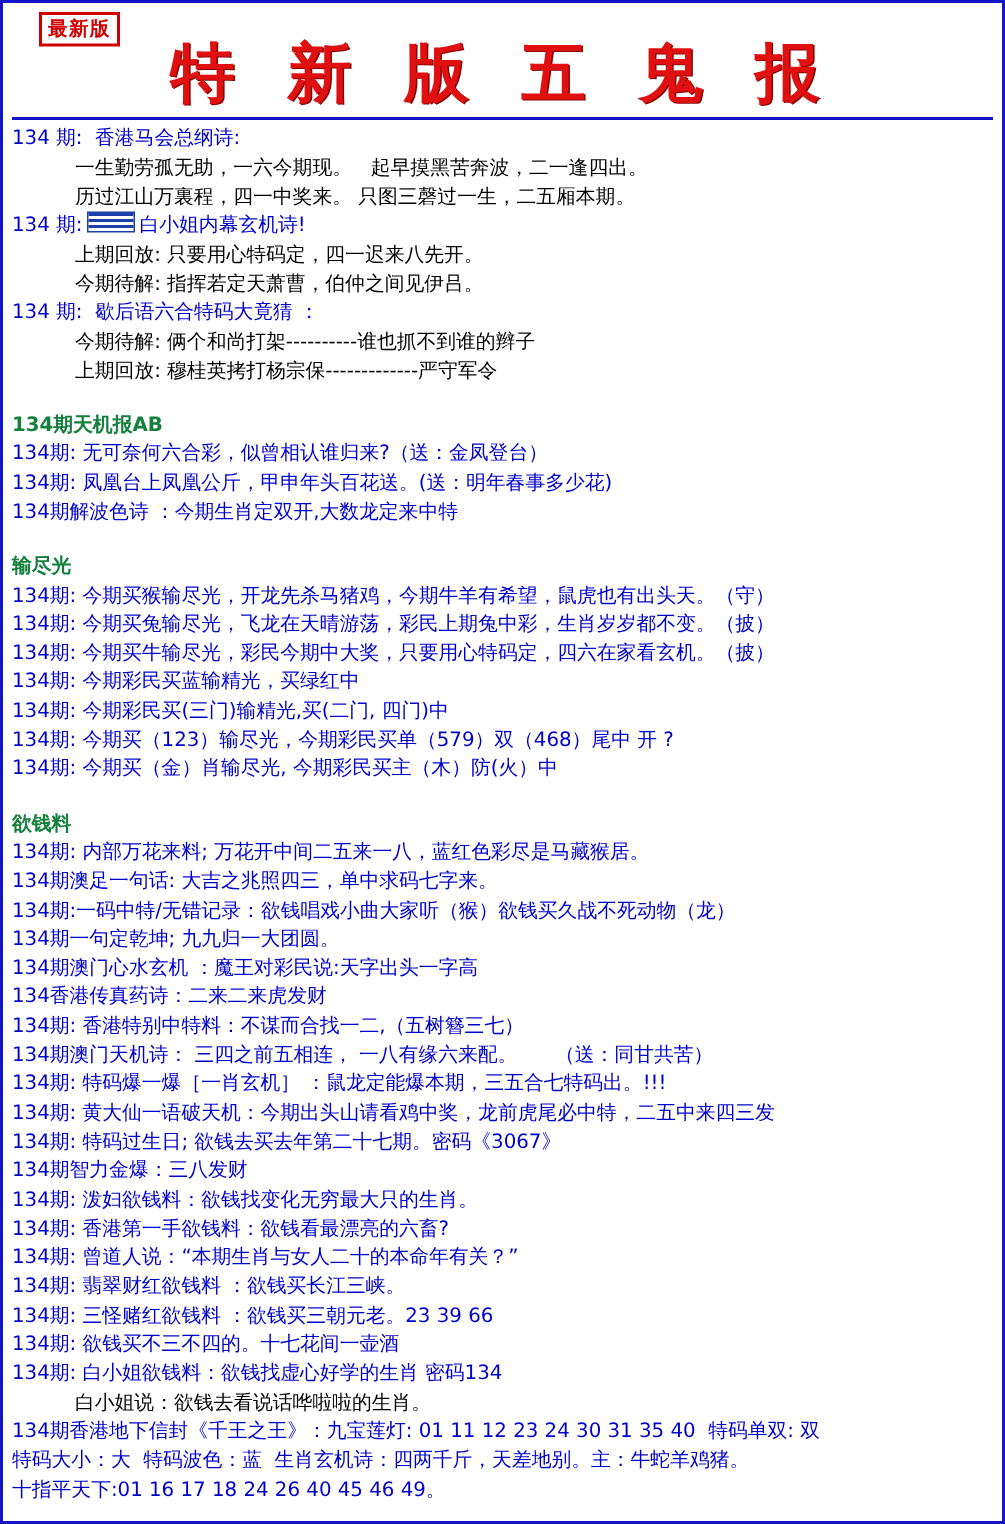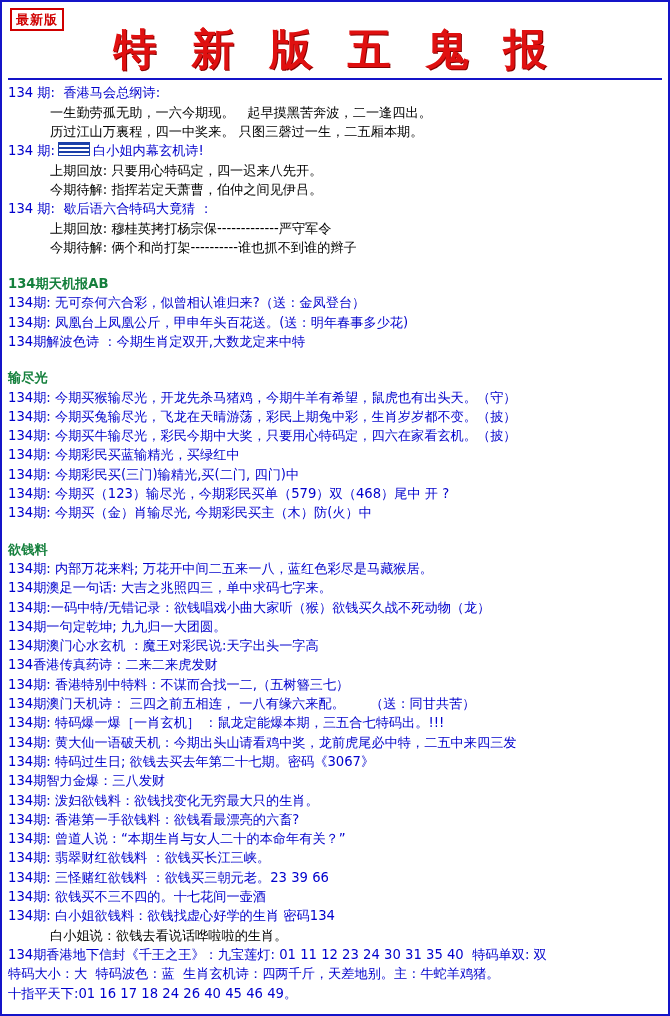--- a/index.html
+++ b/index.html
@@ -30,21 +30,21 @@
     padding: 4px 6px 0 6px;
   }
   .badge {
     display: inline-block;
     border: 2px solid #d00000;
     color: #d00000;
     font-size: 13px;
     font-weight: bold;
     line-height: 1;
     padding: 3px 4px;
-    margin: 2px 0 0 2px;
+    margin: 2px 0 0 18px;
     letter-spacing: 1px;
   }
   .title-wrap {
     text-align: center;
     margin-top: -6px;
     margin-bottom: 4px;
   }
   .title {
     display: inline-block;
     color: #e01010;
@@ -109,22 +109,22 @@
 
       <div class="ln blue">134 期:  香港马会总纲诗:</div>
       <div class="ln black">一生勤劳孤无助，一六今期现。   起早摸黑苦奔波，二一逢四出。</div>
       <div class="ln black">历过江山万裏程，四一中奖来。 只图三磬过一生，二五厢本期。</div>
 
       <div class="ln blue"><span>134 期:</span><span class="flag"></span><span>白小姐内幕玄机诗!</span></div>
 
       <div class="ln black">上期回放: 只要用心特码定，四一迟来八先开。</div>
       <div class="ln black">今期待解: 指挥若定天萧曹，伯仲之间见伊吕。</div>
       <div class="ln blue">134 期:  歇后语六合特码大竟猜 ：</div>
+      <div class="ln black">今期待解: 俩个和尚打架----------谁也抓不到谁的辫子</div>
       <div class="ln black">上期回放: 穆桂英拷打杨宗保-------------严守军令</div>
-      <div class="ln black">今期待解: 俩个和尚打架----------谁也抓不到谁的辫子</div>
 
       <div class="ln sect-red">134期天机报AB</div>
 
       <div class="ln blue">134期: 无可奈何六合彩，似曾相认谁归来?（送：金凤登台）</div>
       <div class="ln blue">134期: 凤凰台上凤凰公斤，甲申年头百花送。(送：明年春事多少花)</div>
       <div class="ln blue">134期解波色诗 ：今期生肖定双开,大数龙定来中特</div>
 
       <div class="ln sect-red">输尽光</div>
 
       <div class="ln blue">134期: 今期买猴输尽光，开龙先杀马猪鸡，今期牛羊有希望，鼠虎也有出头天。（守）</div>

